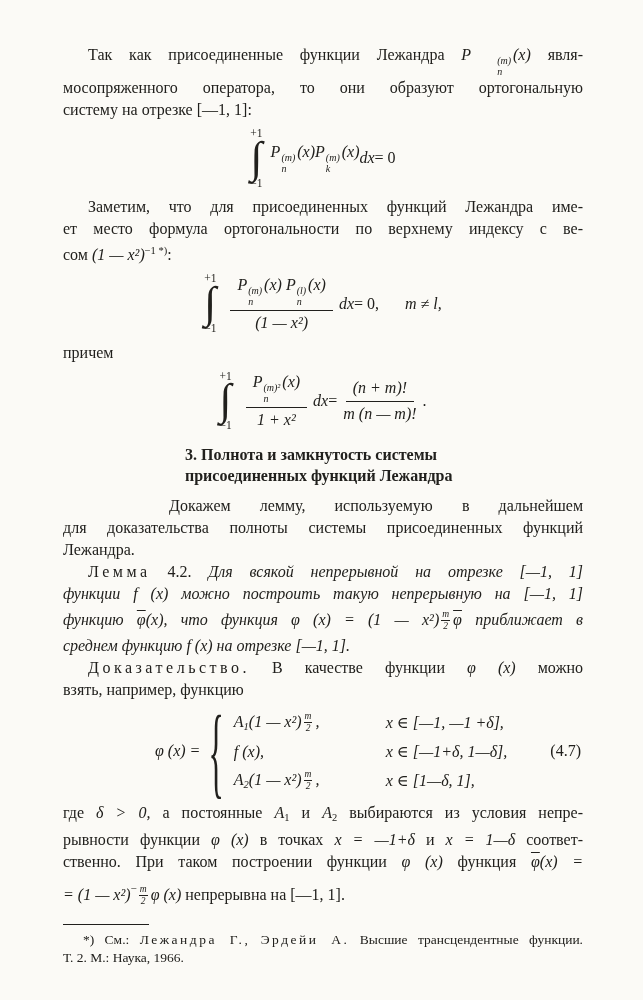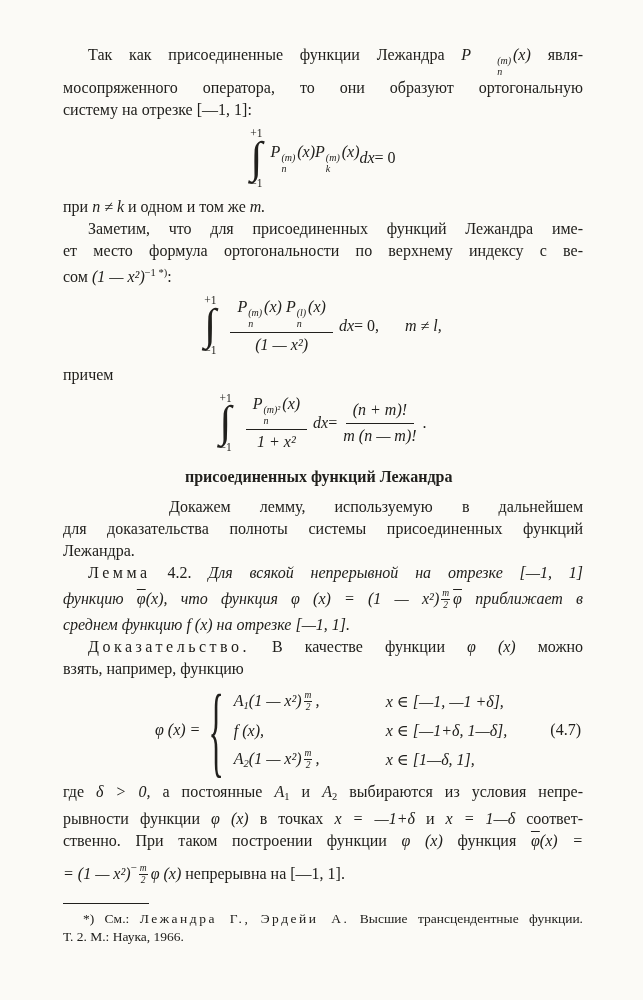--- a/index.html
+++ b/index.html
@@ -88,26 +88,20 @@
           <span>n</span>
         </span><span>(x)</span></span>
     <span><span>P</span><span class="ss">
           <span>(m)</span>
           <span>k</span>
         </span><span>(x)</span></span>
     <span>dx</span>
     <span style="font-style:normal">= 0</span>
   </div>
 
-  <div class="ln last">
-    <span>при</span>
-    <i>n ≠ k</i>
-    <span>и одном и том же</span>
-    <i>m.</i>
-  </div>
 
   <div>
     <div class="jl ind">Заметим, что для присоединенных функций Лежандра име-</div>
     <div class="jl">ет место формула ортогональности по верхнему индексу с ве-</div>
     <div class="ln last">
       <span>сом</span>
       <span><i>(1 — x²)</i><span class="sup">−1 *)</span><span>:</span></span>
     </div>
   </div>
 
@@ -156,34 +150,40 @@
     <span>dx</span>
     <span style="font-style:normal">=</span>
     <span class="frac">
       <span class="num">(n + m)!</span>
       <span class="den">m (n — m)!</span>
     </span>
     <span style="font-style:normal">.</span>
   </div>
 
   <div class="heading">
+    <div>3. Полнота и замкнутость системы</div>
     <div>присоединенных функций Лежандра</div>
   </div>
 
   <div>
     <div class="jl bigind">Докажем лемму, используемую в дальнейшем</div>
     <div class="jl">для доказательства полноты системы присоединенных функций</div>
     <div class="ln last">Лежандра.</div>
   </div>
 
   <div>
     <div class="jl ind">
       <span class="sp2">Лемма</span>
       <span>4.2.</span>
       <i>Для всякой непрерывной на отрезке [—1, 1]</i>
+    </div>
+    <div class="jl it">
+      <span>функции</span>
+      <span>f (x)</span>
+      <span>можно построить такую непрерывную на [—1, 1]</span>
     </div>
     <div class="jl it" style="line-height:30px;">
       <span>функцию</span>
       <span><span class="ov">φ</span><span>(x), что функция</span></span>
       <span><span>φ (x) = (1 — x²)</span><span class="texp">
             <span class="tn">m</span>
             <span>2</span>
           </span><span class="ov">φ</span></span>
       <span>приближает в</span>
     </div>

